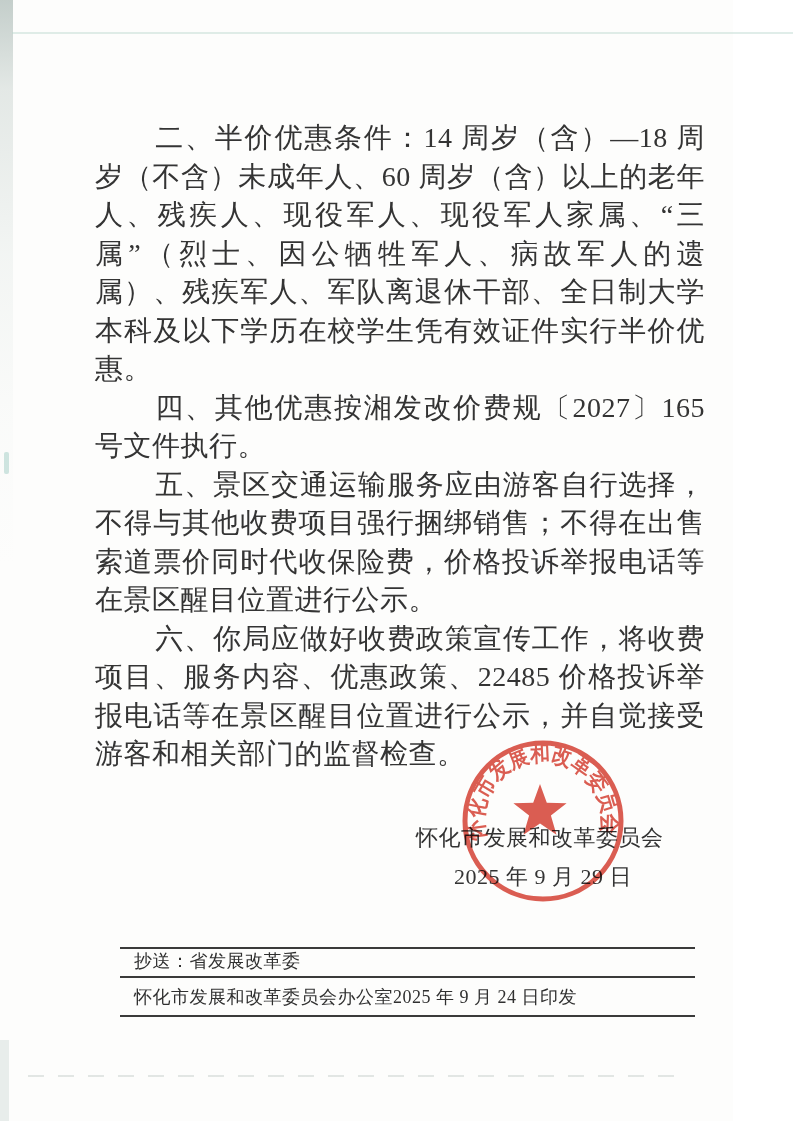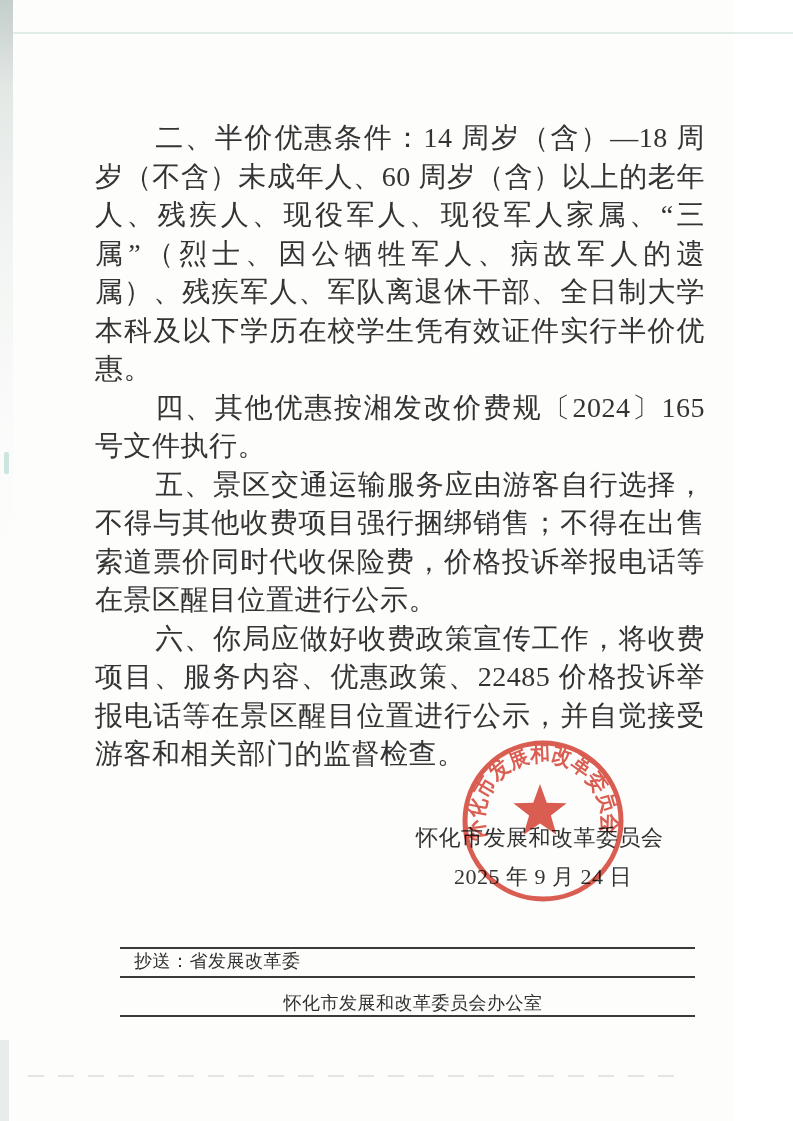--- a/index.html
+++ b/index.html
@@ -90,61 +90,61 @@
   }
   .footer-row1 {
     height: 29px;
     display: flex; align-items: flex-start;
     padding-left: 14px;
     border-bottom: 2px solid #3a3a3a;
     box-sizing: border-box;
   }
   .footer-row2 {
     height: 37px;
-    display: flex; align-items: center; justify-content: flex-end;
+    display: flex; align-items: center; justify-content: flex-start;
     padding-left: 14px; padding-right: 3px;
     box-sizing: border-box;
-    flex-direction: column;
   }
   .footer span { white-space: nowrap; }
 </style>
 </head>
 <body>
 
 <div class="page">
 
   <div class="edge-left"></div>
   <div class="edge-left-bottom"></div>
   <div class="scan-line-top"></div>
   <div class="scan-line-bottom"></div>
   <div class="speck-left"></div>
 
   <div class="content">
     <p>二、半价优惠条件：14 周岁（含）—18 周岁（不含）未成年人、60 周岁（含）以上的老年人、残疾人、现役军人、现役军人家属、“三属”（烈士、因公牺牲军人、病故军人的遗属）、残疾军人、军队离退休干部、全日制大学本科及以下学历在校学生凭有效证件实行半价优惠。</p>
-    <p>四、其他优惠按湘发改价费规〔2024〕165 号文件执行。</p>
+    <p>四、其他优惠按湘发改价费规〔2027〕165 号文件执行。</p>
     <p>五、景区交通运输服务应由游客自行选择，不得与其他收费项目强行捆绑销售；不得在出售索道票价同时代收保险费，价格投诉举报电话等在景区醒目位置进行公示。</p>
     <p>六、你局应做好收费政策宣传工作，将收费项目、服务内容、优惠政策、22485 价格投诉举报电话等在景区醒目位置进行公示，并自觉接受游客和相关部门的监督检查。</p>
   </div>
 
   <div class="sig-org">怀化市发展和改革委员会</div>
-  <div class="sig-date">2025 年 9 月 24 日</div>
+  <div class="sig-date">2025 年 9 月 29 日</div>
 
   <svg class="seal" viewBox="0 0 176 176" xmlns="http://www.w3.org/2000/svg">
     <defs>
       <path id="sealArc" d="M 30.6 105.5 A 60 60 0 1 1 145.4 105.5" fill="none"></path>
     </defs>
     <circle cx="88" cy="88" r="78" fill="none" stroke="#d8483b" stroke-width="5"></circle>
     <polygon points="85,51 78.2,69.7 58.4,70.3 74.1,82.6 68.5,101.7 85,90.5 101.5,101.7 95.9,82.6 111.6,70.3 91.8,69.7" fill="#d8483b"></polygon>
     <text fill="#d8483b" font-size="23" font-family="Liberation Serif, DejaVu Serif, serif" font-weight="bold">
       <textPath href="#sealArc" startOffset="0" textLength="218" lengthAdjust="spacingAndGlyphs">怀化市发展和改革委员会</textPath>
     </text>
   </svg>
 
   <div class="footer">
     <div class="footer-row1">
       <span>抄送：省发展改革委</span>
     </div>
     <div class="footer-row2">
       <span>怀化市发展和改革委员会办公室</span>
+      <span>2025 年 9 月 24 日印发</span>
     </div>
   </div>
 
 </div>
 
 </body></html>

